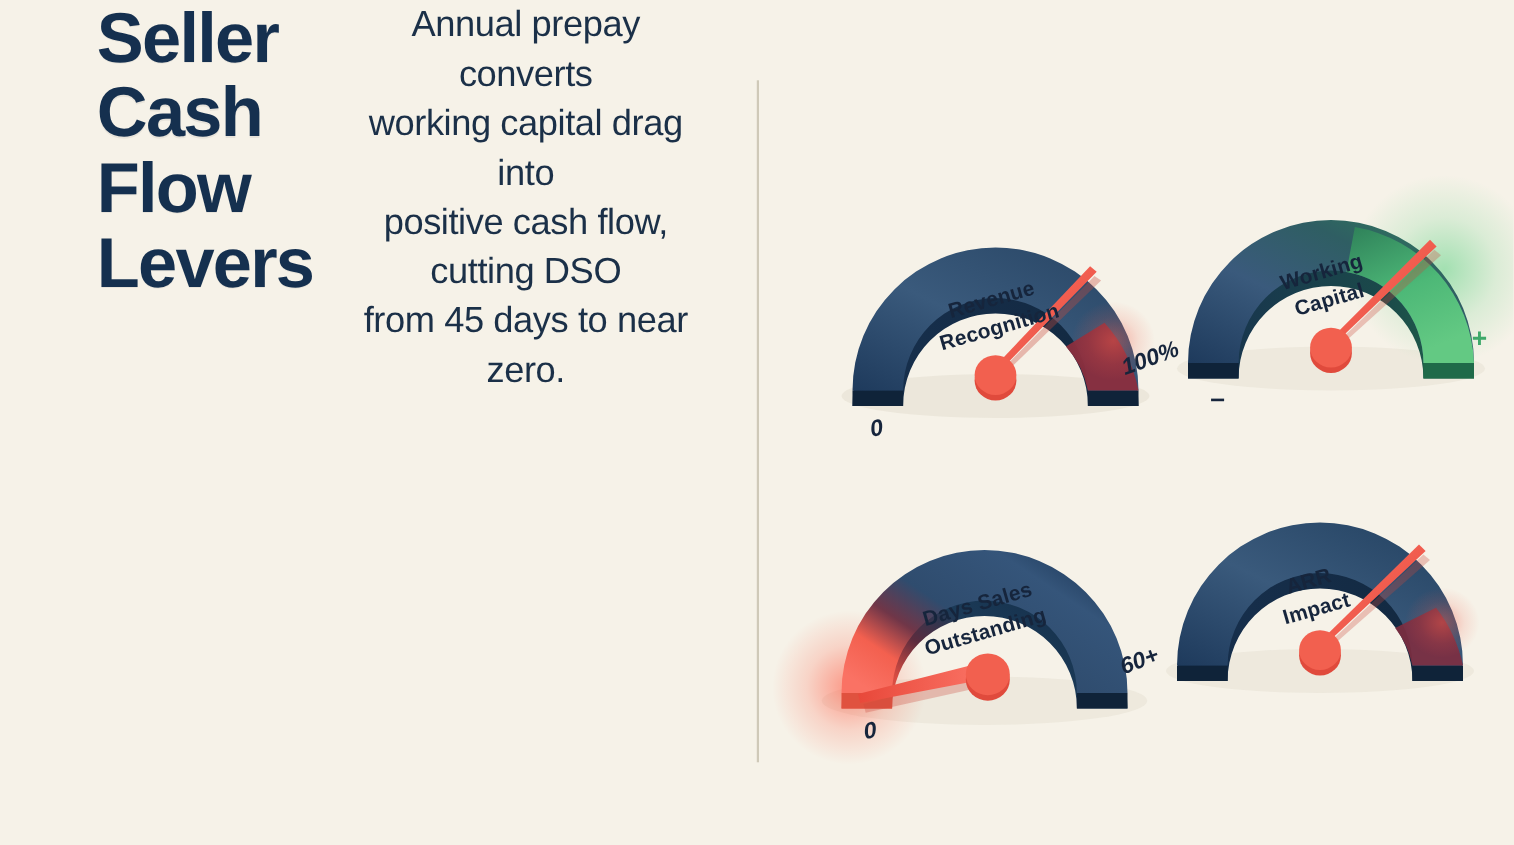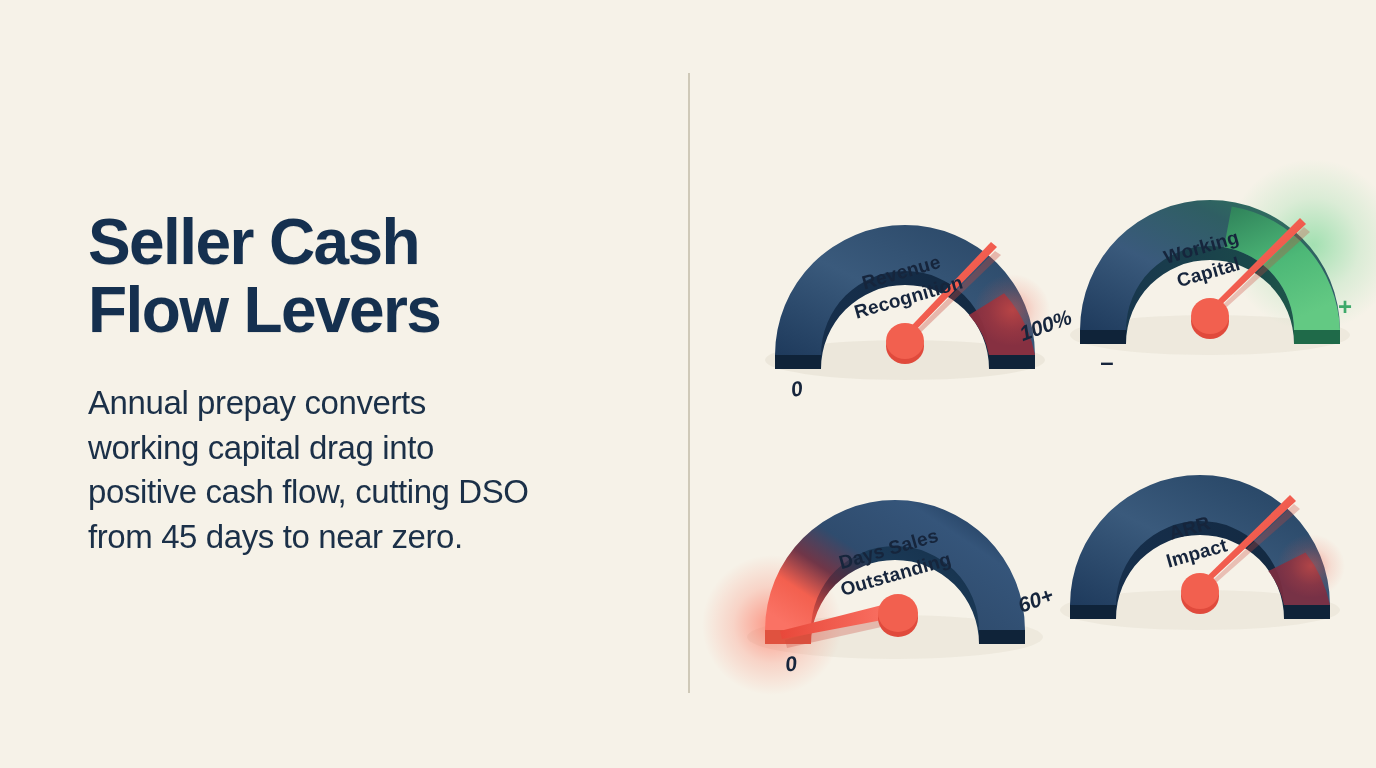--- a/index.html
+++ b/index.html
@@ -19,41 +19,42 @@
   }
 
   
   .left-col {
     position: absolute;
     left: 88px;
     top: 0;
     width: 540px;
     height: 768px;
     display: flex;
-    flex-direction: column;
+    flex-direction: row;
     justify-content: center;
   }
   .headline {
     font-size: 64px;
     line-height: 1.07;
     font-weight: 700;
     letter-spacing: -1.6px;
     color: #15304F;
     margin: 0 0 36px 0;
     white-space: pre-line;
     text-shadow: 0 1px 0 rgba(0,0,0,0.06);
   }
   .subcopy {
     font-size: 33px;
     line-height: 1.36;
     font-weight: 400;
     letter-spacing: -0.4px;
     color: #1B3048;
     margin: 0;
     white-space: pre-line;
+    text-align: center;
   }
 
   
   .divider {
     position: absolute;
     left: 688px;
     top: 73px;
     width: 2px;
     height: 620px;
     background: #CFC9B8;

